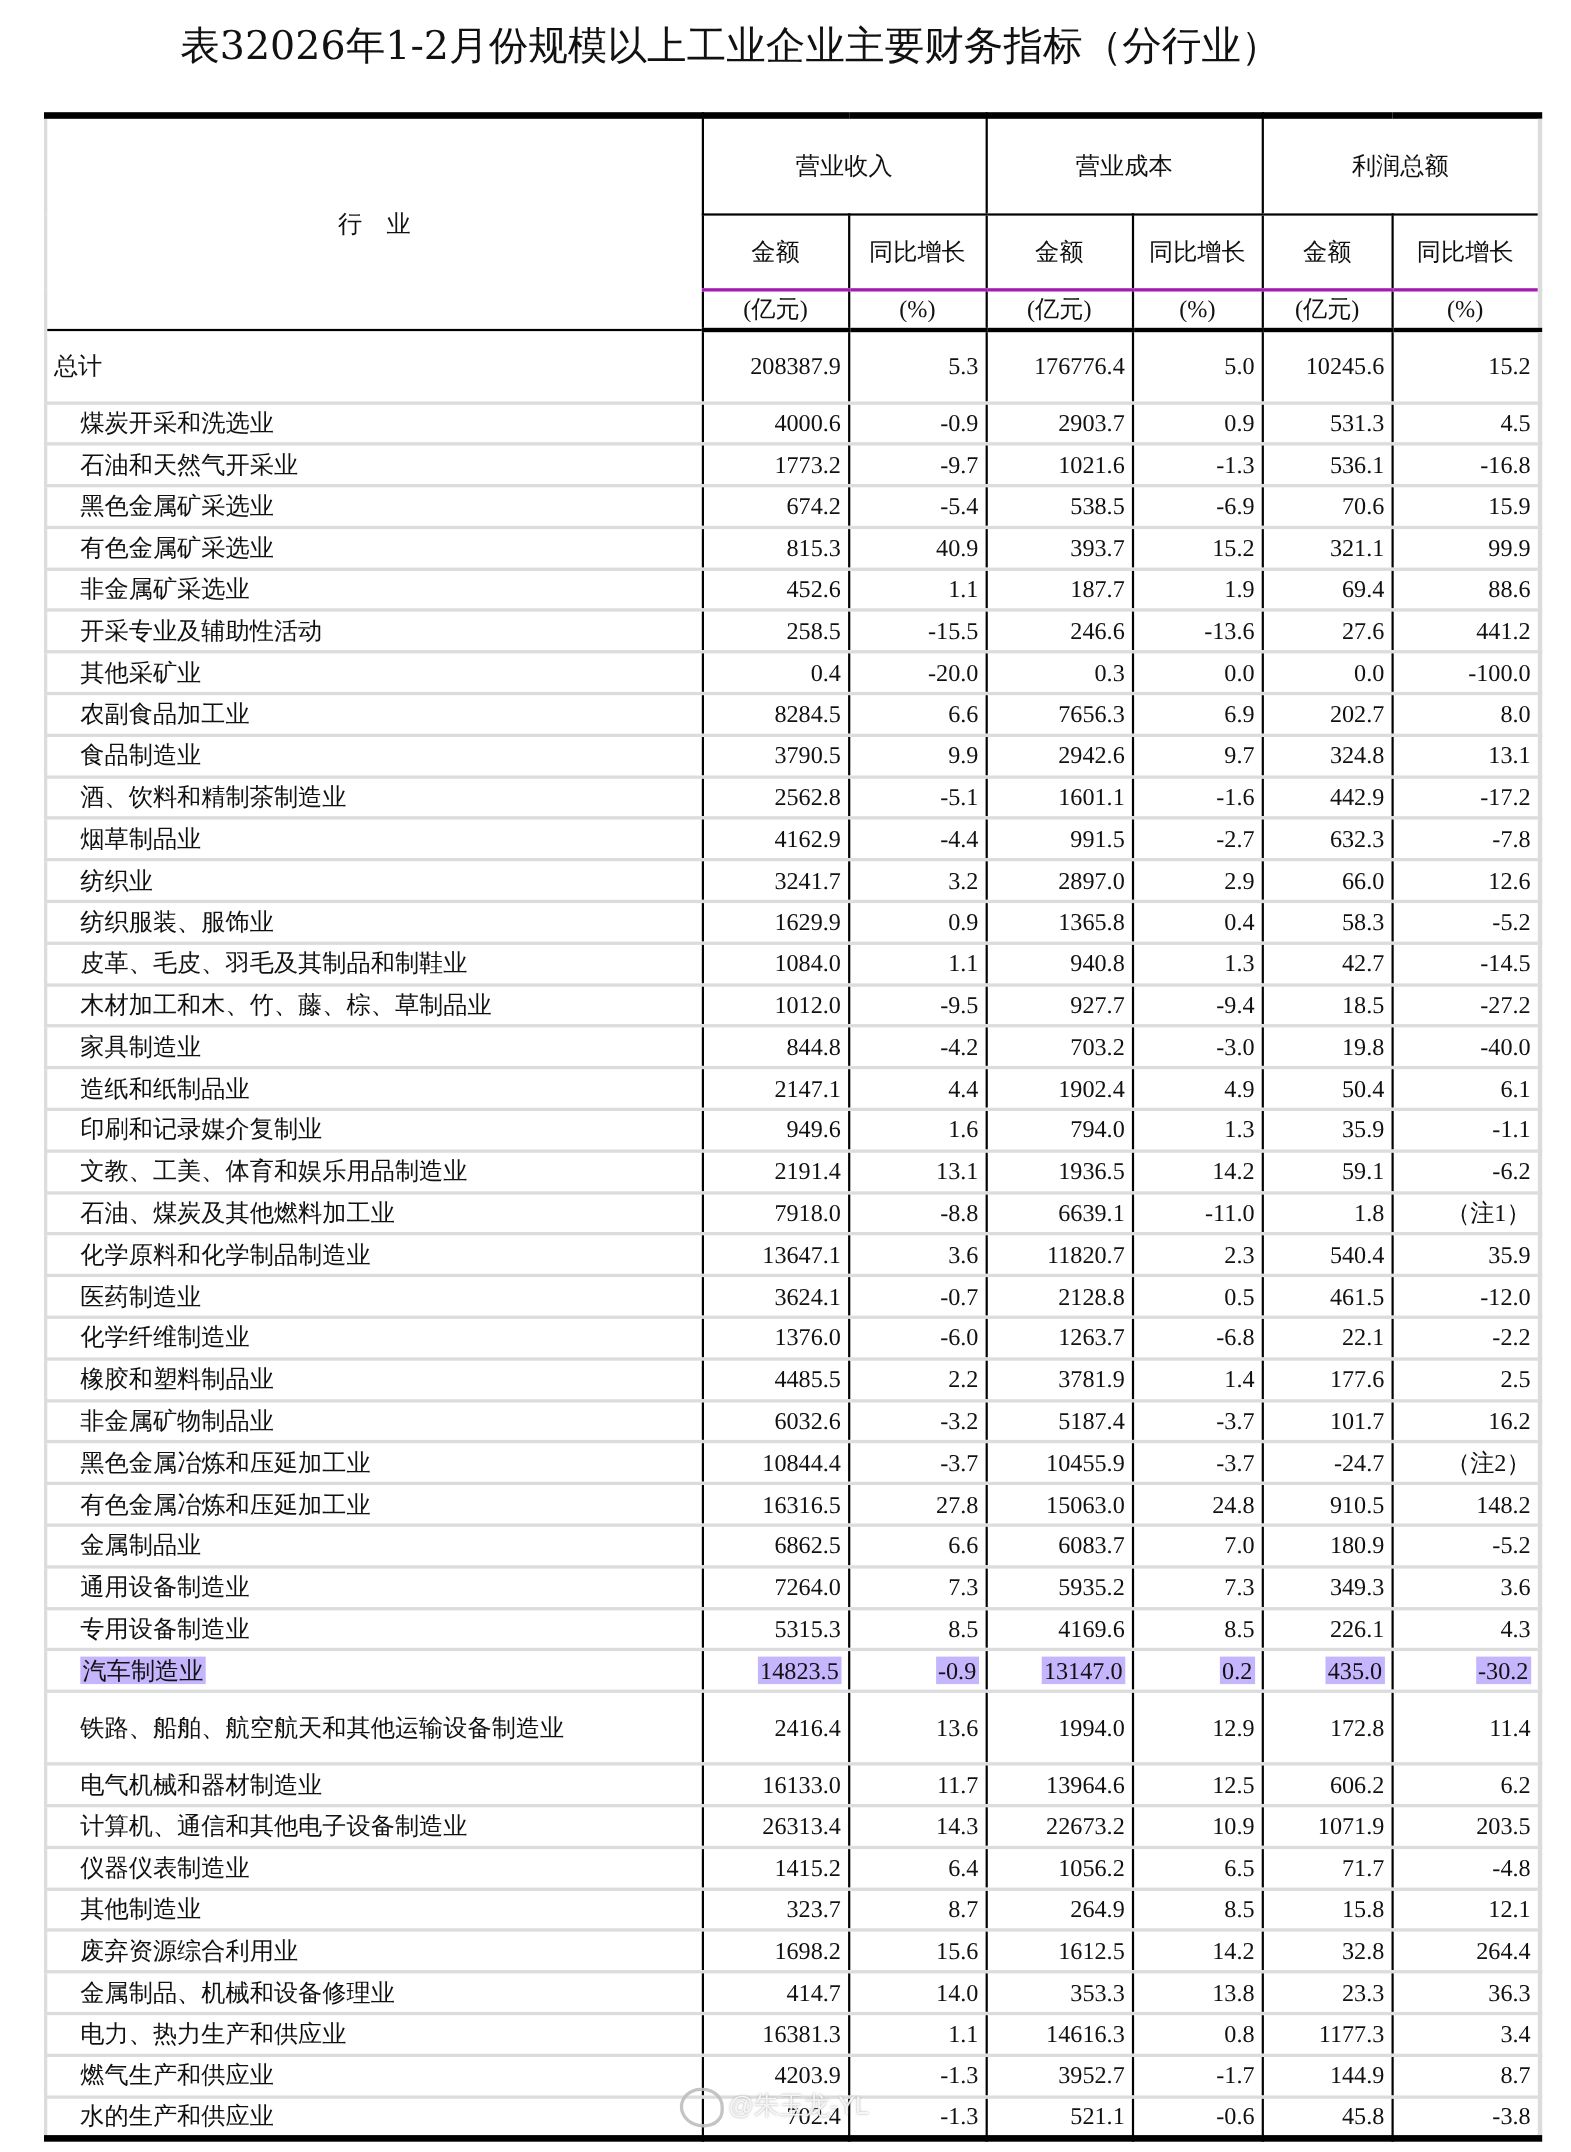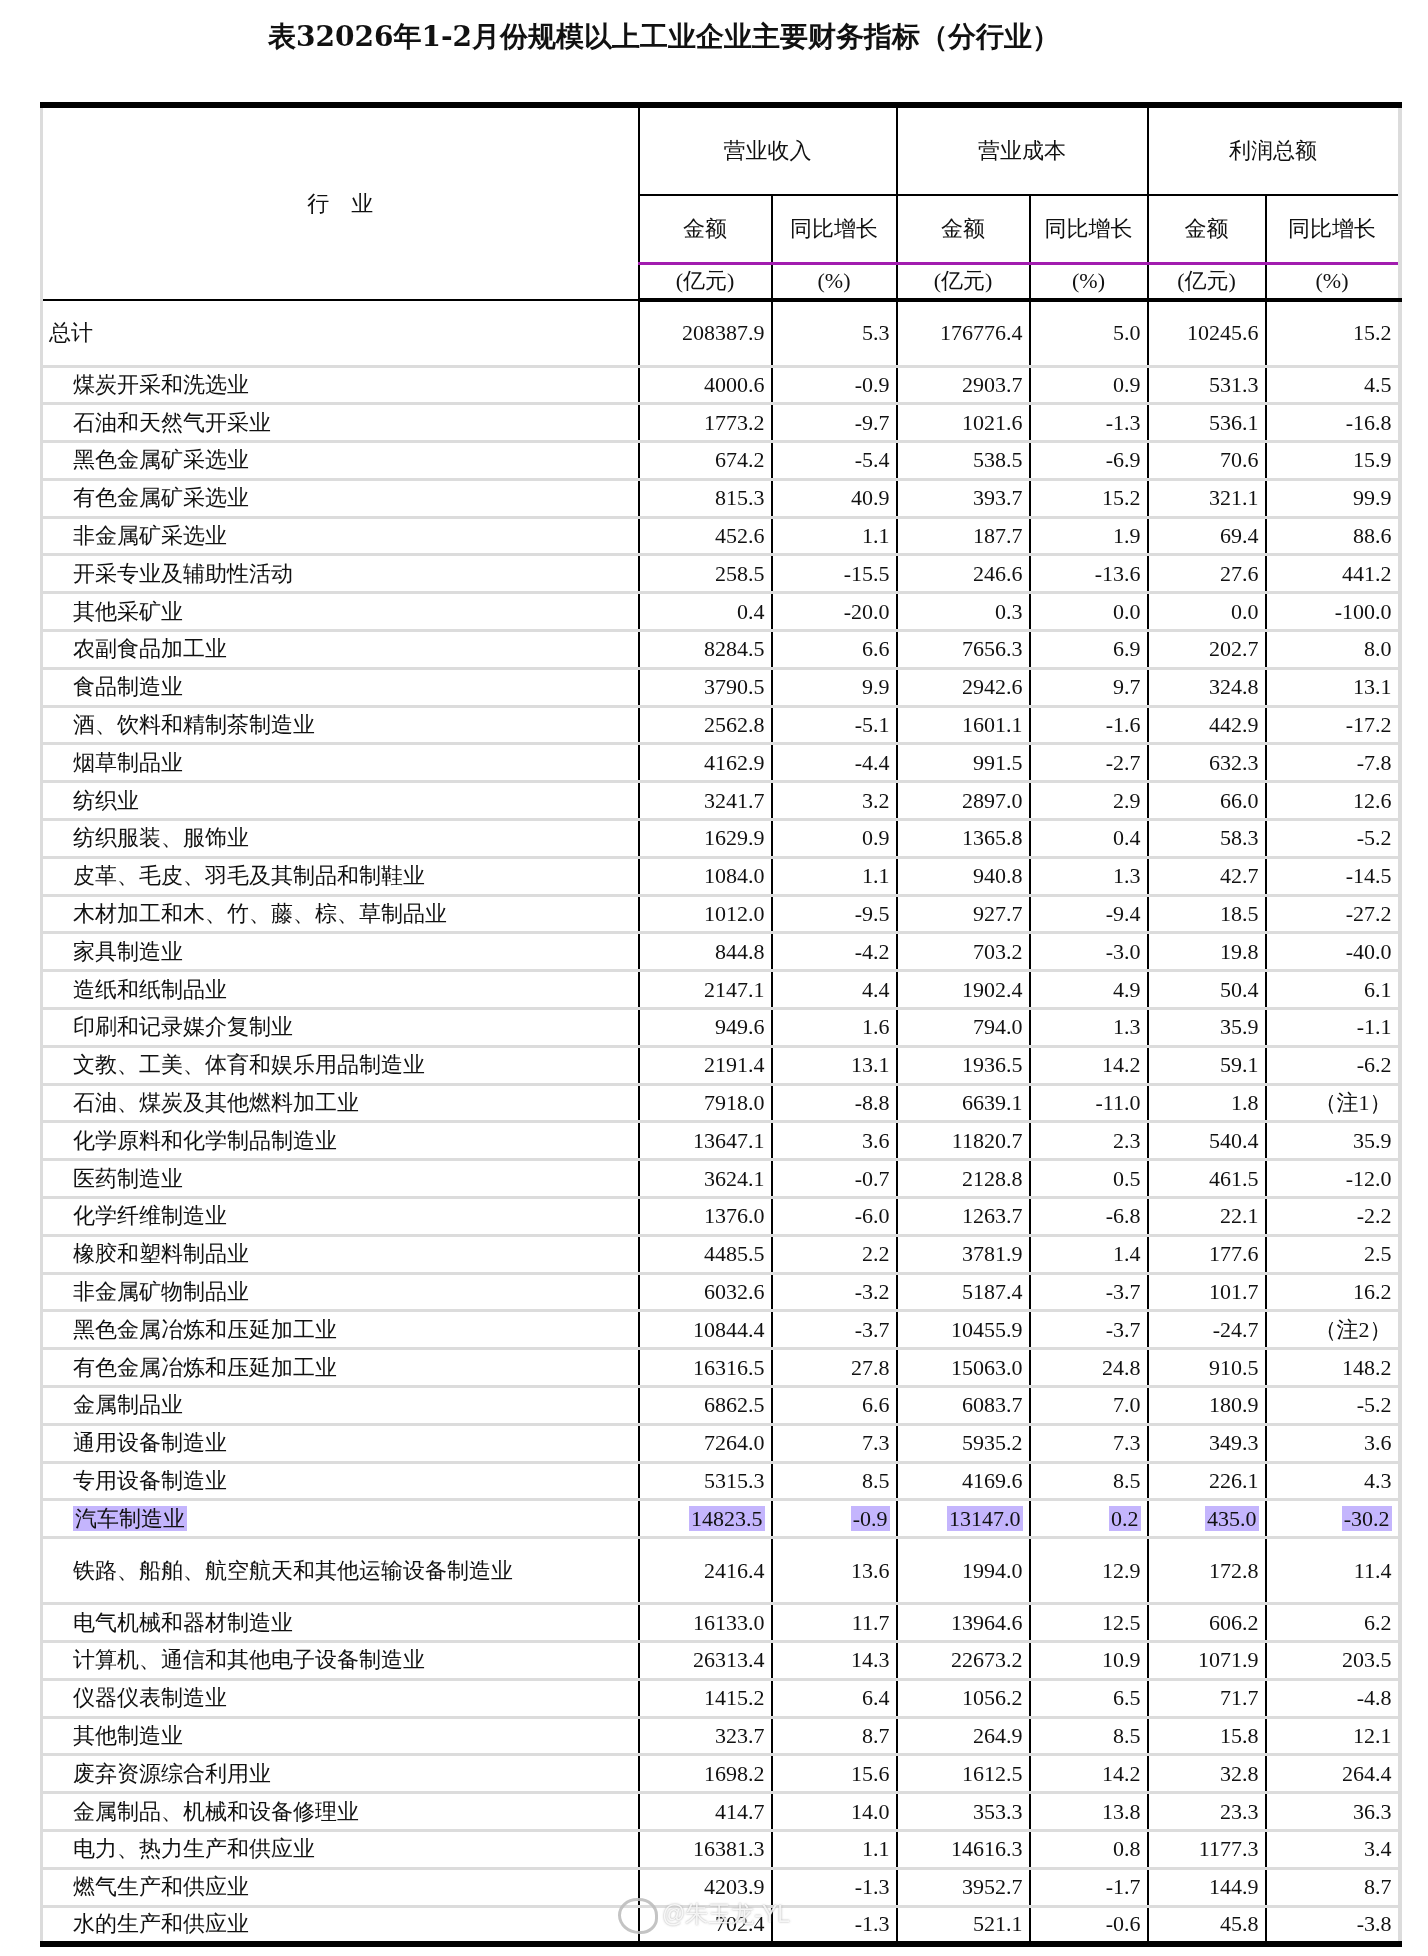--- a/index.html
+++ b/index.html
@@ -2,21 +2,21 @@
 <html><head>
 <meta charset="utf-8">
 <style>
   html, body { margin: 0; padding: 0; background: #ffffff; }
   body {
     width: 1428px; height: 1956px; position: relative; overflow: hidden;
     font-family: "DejaVu Serif", "Liberation Serif", serif; color: #111;
   }
   .title {
     position: absolute; top: 18px; left: 0; width: 1328px; text-align: center;
-    font-size: 28px; font-weight: bold; letter-spacing: 0px;
+    font-size: 36px; font-weight: normal; letter-spacing: 0px;
     font-family: "DejaVu Serif", serif;
   }
   .tbl-wrap { position: absolute; left: 40px; top: 102px; width: 1358px; }
   table {
     border-collapse: collapse; width: 1358px; table-layout: fixed;
     border-top: 6px solid #000; border-bottom: 6px solid #000;
     border-right: 4px solid #dcdcdc;
   }
   col.c0 { width: 597px; }
   col.c1 { width: 133px; }

